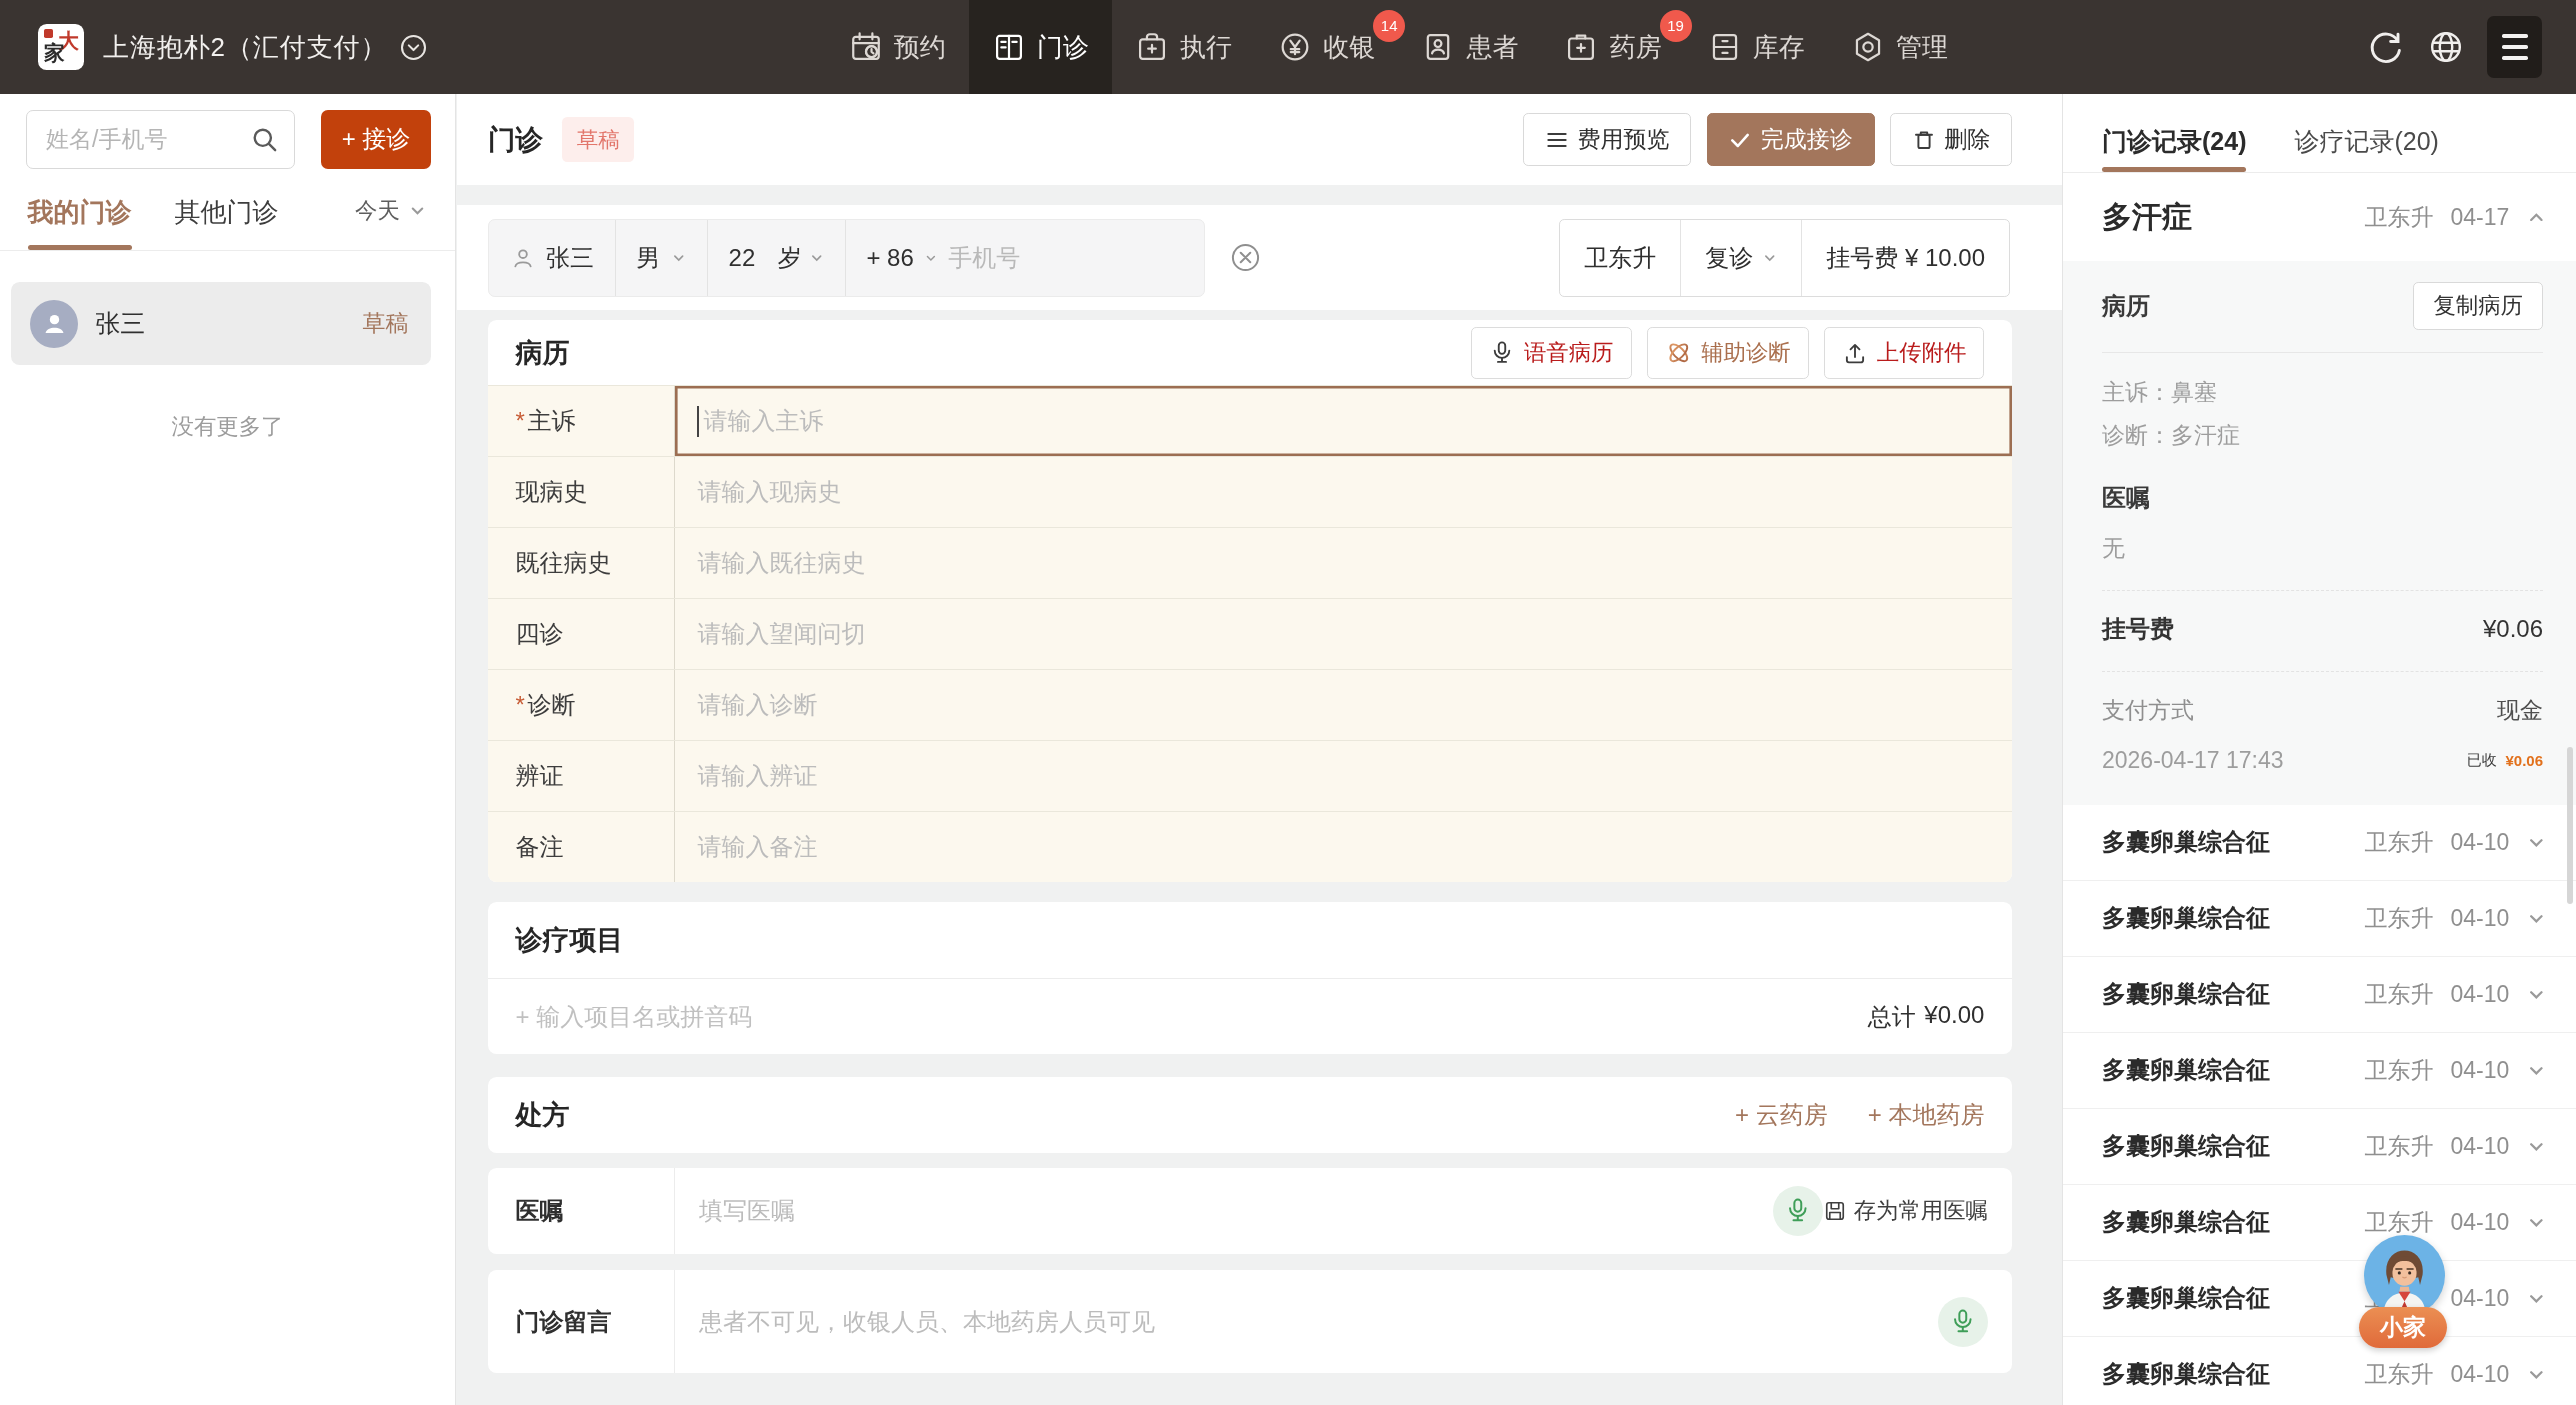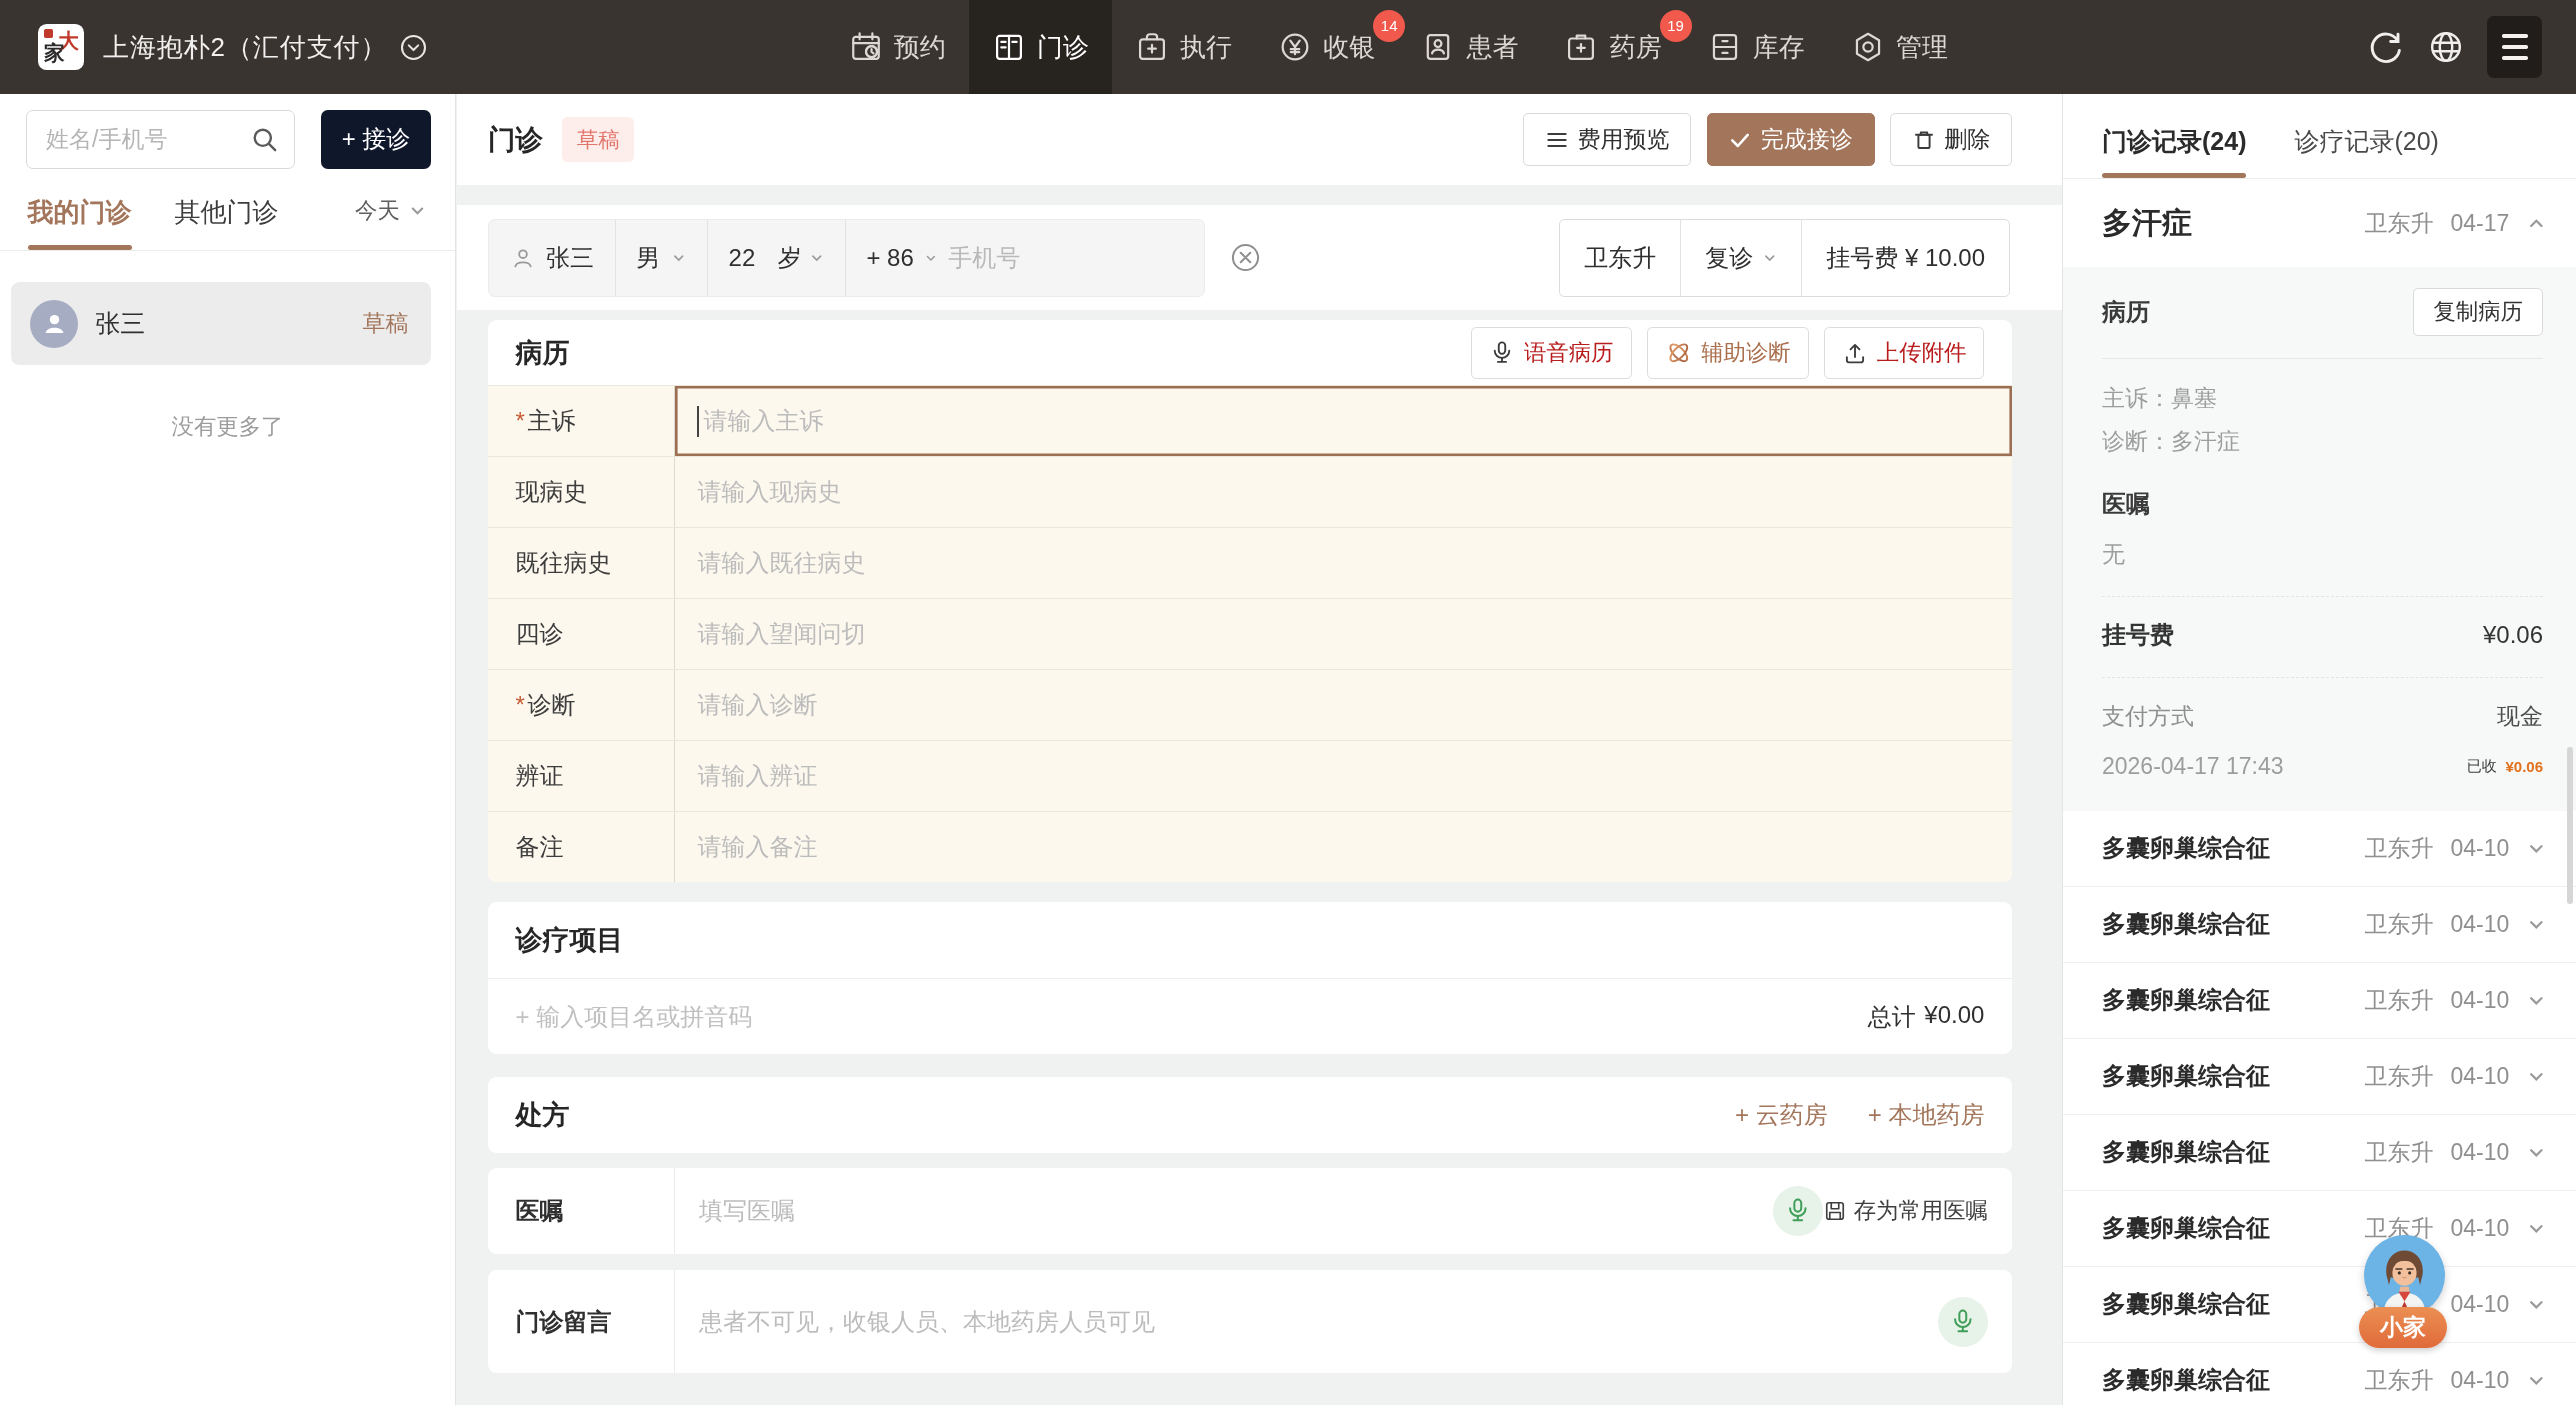--- a/index.html
+++ b/index.html
@@ -22,21 +22,21 @@
   .nav-badge { position:absolute; top:9.5px; right:-6.9px; min-width:32px; height:32px; border-radius:16.4px; background:#f0594c; color:#fff; font-size:15px; display:flex; align-items:center; justify-content:center; padding:0 6.9px; }
   .nav-right { display:flex; align-items:center; gap:22.4px; }
   .menu-box { width:55px; height:62px; background:#211d1a; border-radius:6.9px; display:flex; flex-direction:column; justify-content:center; align-items:center; gap:7.7px; }
   .menu-box i { display:block; width:26px; height:3.4px; background:#f4f2f0; border-radius:1.7px; }
 
   
   .sidebar { position:absolute; top:94px; left:0; width:456px; bottom:0; background:#fff; border-right:0.9px solid #e4e4e4; }
   .search-row { display:flex; gap:26px; padding:15.5px 24px 0 26px; align-items:center; }
   .search-box { flex:1; height:59px; border:0.9px solid #d9d9d9; border-radius:6.9px; display:flex; align-items:center; justify-content:space-between; padding:0 15.5px 0 19px; }
   .search-box .ph { color:#b5b5b5; font-size:23px; }
-  .receive-btn { width:110px; height:59px; background:#0f172a; border:none; color:#fff; font-size:24px; border-radius:6.9px; display:flex; align-items:center; justify-content:center; }
+  .receive-btn { width:110px; height:59px; background:#c2410c; border:none; color:#fff; font-size:24px; border-radius:6.9px; display:flex; align-items:center; justify-content:center; }
   .side-tabs { display:flex; align-items:flex-end; padding:0 27.6px; margin-top:26px; border-bottom:0.9px solid #ececec; }
   .stab { font-size:26px; padding-bottom:20.7px; position:relative; cursor:pointer; color:#3d3d3d; }
   .stab.active { color:#a3765c; font-weight:bold; }
   .stab.active::after { content:""; position:absolute; left:0; right:0; bottom:0; height:5.2px; border-radius:2.6px; background:#a3765c; }
   .stab + .stab { margin-left:43px; }
   .date-filter { margin-left:auto; display:flex; align-items:center; gap:8.6px; color:#5e5e5e; font-size:22.4px; padding-bottom:24px; }
   .patient-item { margin:31px 24px 0 11.2px; height:83px; background:#ececec; border-radius:8.6px; display:flex; align-items:center; padding:0 22.4px 0 19px; gap:17px; cursor:pointer; }
   .pavatar { width:48px; height:48px; border-radius:50%; background:#a6adc2; display:flex; align-items:center; justify-content:center; }
   .pname { font-size:25px; color:#2f2f2f; }
   .pstatus { margin-left:auto; color:#a3765c; font-size:23px; }
@@ -93,21 +93,21 @@
   .msg-card { margin-top:16.4px; height:103px; display:flex; align-items:stretch; }
   .alabel { width:187px; display:flex; align-items:center; padding-left:27.6px; font-size:24px; font-weight:600; color:#2f2f2f; border-right:0.9px solid #ececec; flex-shrink:0; }
   .afield { flex:1; display:flex; align-items:center; padding:0 24px; font-size:24px; color:#bcbcbc; }
   .acontrols { display:flex; align-items:center; gap:0; padding-right:24px; }
   .mic-circle { width:50px; height:50px; border-radius:50%; background:#e7f2e9; display:flex; align-items:center; justify-content:center; cursor:pointer; }
   .save-common { display:flex; align-items:center; gap:6.9px; font-size:22.4px; color:#3f3f3f; cursor:pointer; white-space:nowrap; }
 
   
   .rpanel { position:absolute; top:94px; right:0; width:514px; bottom:0; background:#fff; border-left:0.9px solid #e4e4e4; overflow:hidden; }
   .rtabs { display:flex; align-items:flex-end; gap:48px; padding:31px 33px 0 39px; border-bottom:0.9px solid #ececec; }
-  .rtab { font-size:25px; color:#4a4a4a; padding-bottom:20px; position:relative; cursor:pointer; }
+  .rtab { font-size:25px; color:#4a4a4a; padding-bottom:14px; position:relative; cursor:pointer; }
   .rtab.active { color:#2b2b2b; font-weight:bold; }
   .rtab.active::after { content:""; position:absolute; left:0; right:0; bottom:0; height:5.2px; border-radius:2.6px; background:#a3765c; }
   .record-head { height:88px; display:flex; align-items:center; padding:0 29px 0 39px; cursor:pointer; }
   .rtitle { font-size:30px; font-weight:bold; color:#2b2b2b; }
   .rmeta { margin-left:auto; display:flex; align-items:center; gap:17px; color:#8f8f8f; font-size:23px; }
   .record-body { background:#f7f8f8; padding:1.7px 33px 31px 39px; }
   .rb-row1 { display:flex; align-items:center; margin-top:19px; }
   .rb-label { font-size:24px; font-weight:600; color:#3a3a3a; }
   .copy-btn { margin-left:auto; height:48px; background:#fff; border:0.9px solid #d9d9d9; border-radius:5.2px; font-size:22.4px; color:#333; padding:0 19px; display:flex; align-items:center; cursor:pointer; }
   .rb-div { margin-top:22.4px; border-top:0.9px solid #e7e7e7; }

